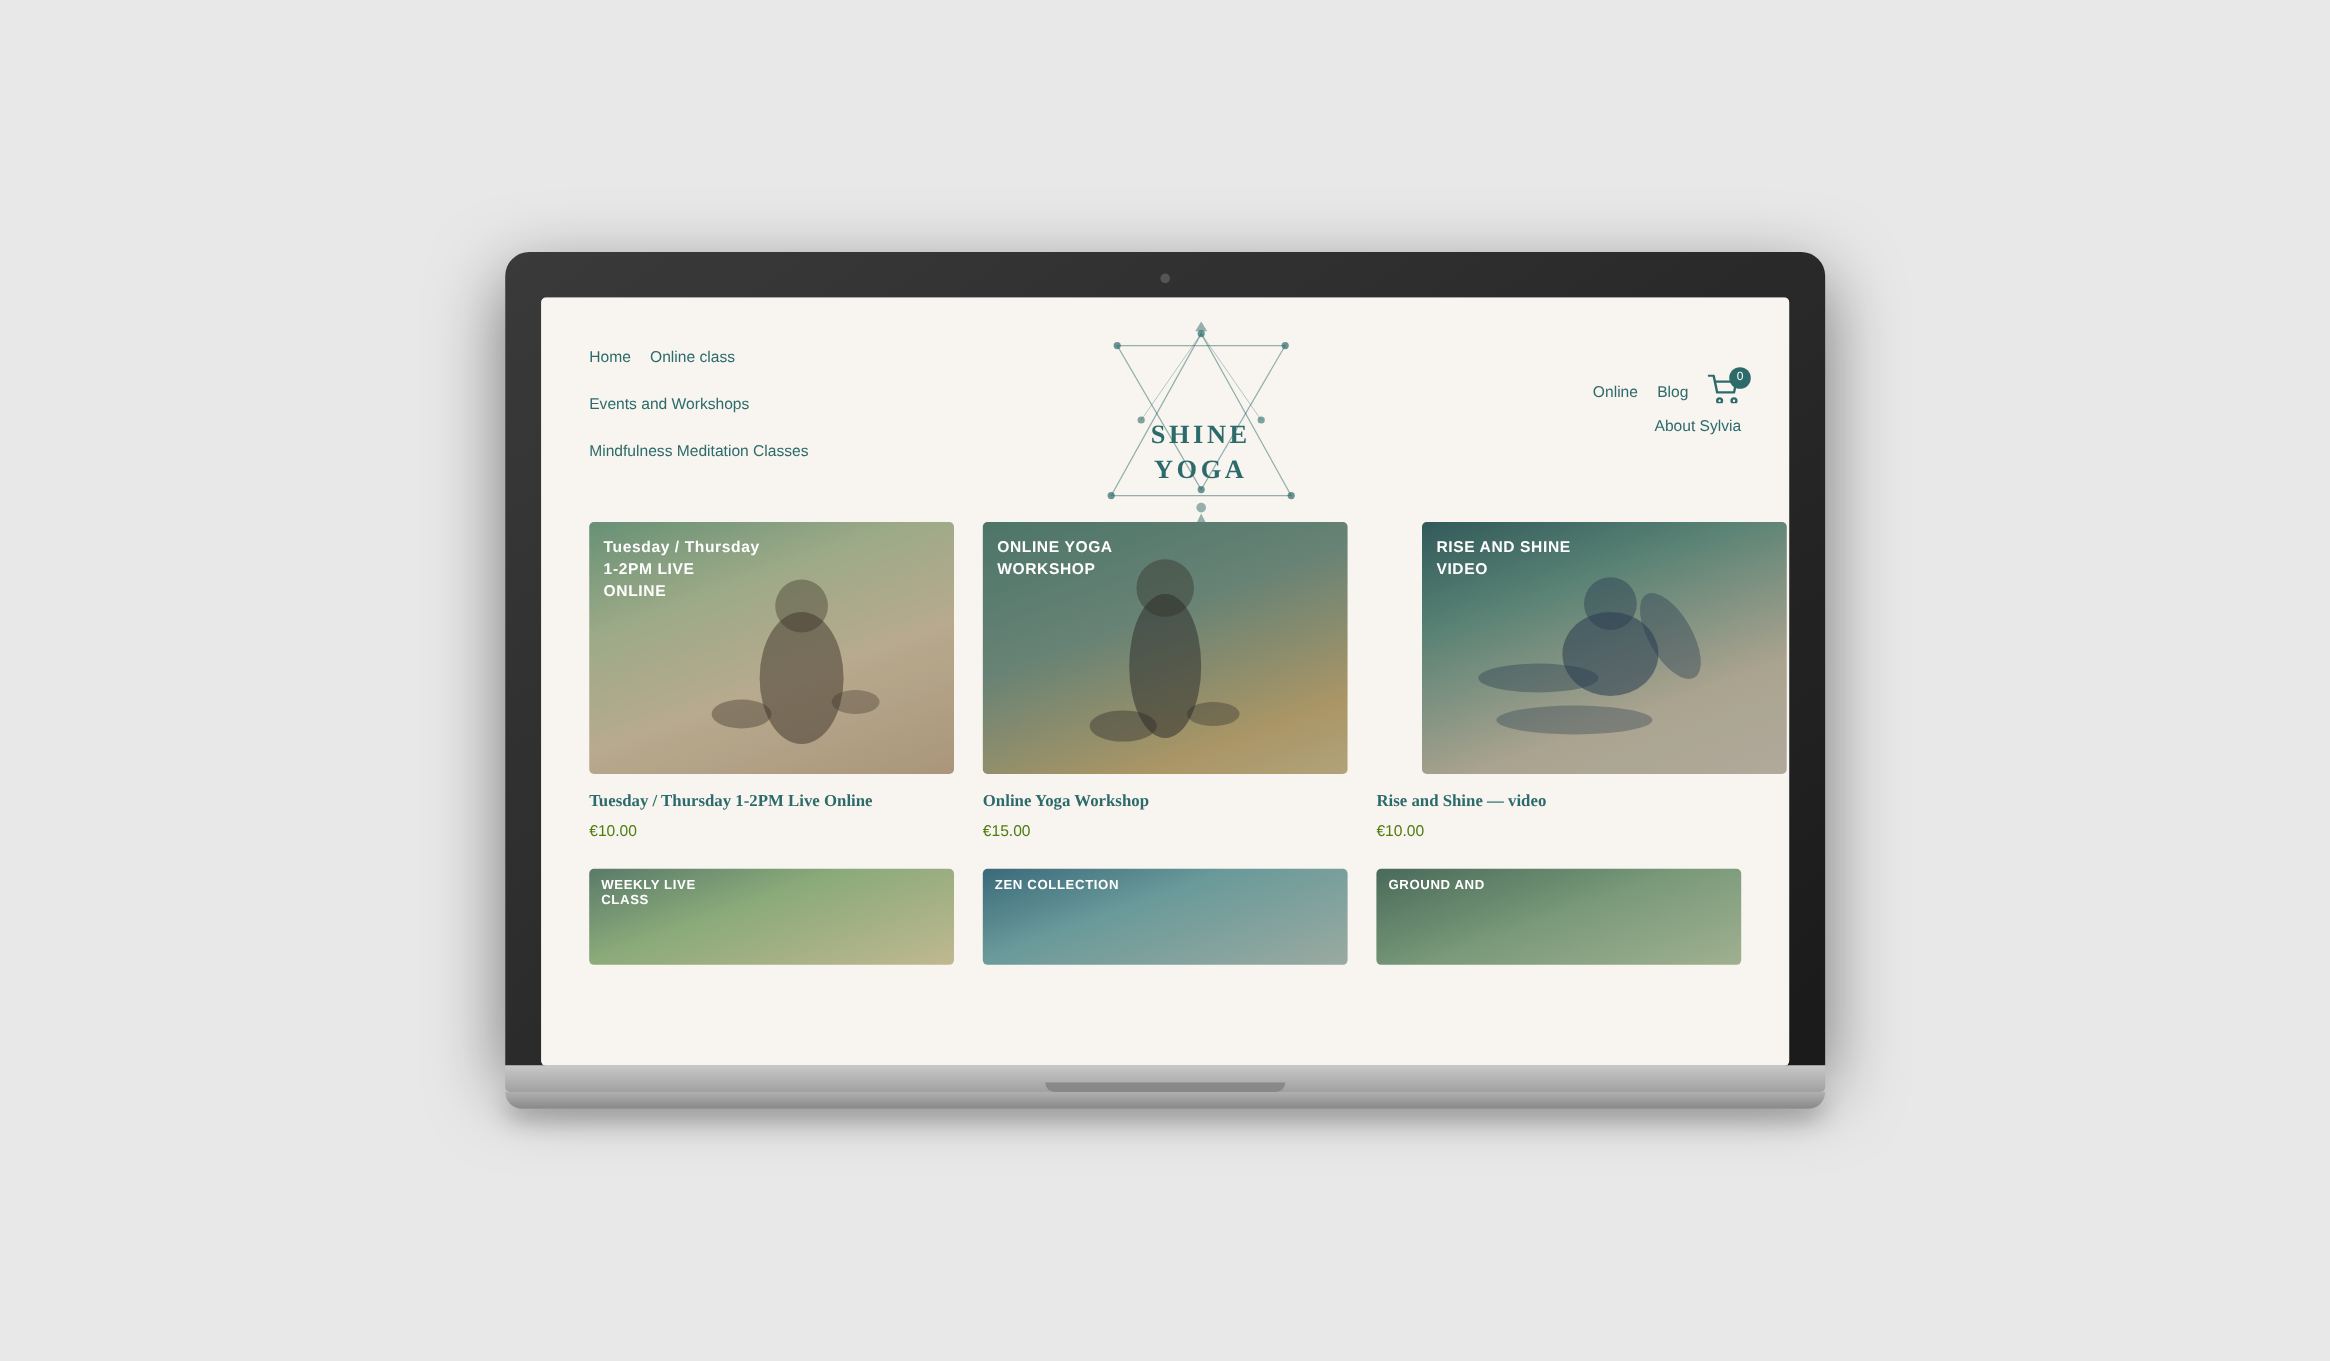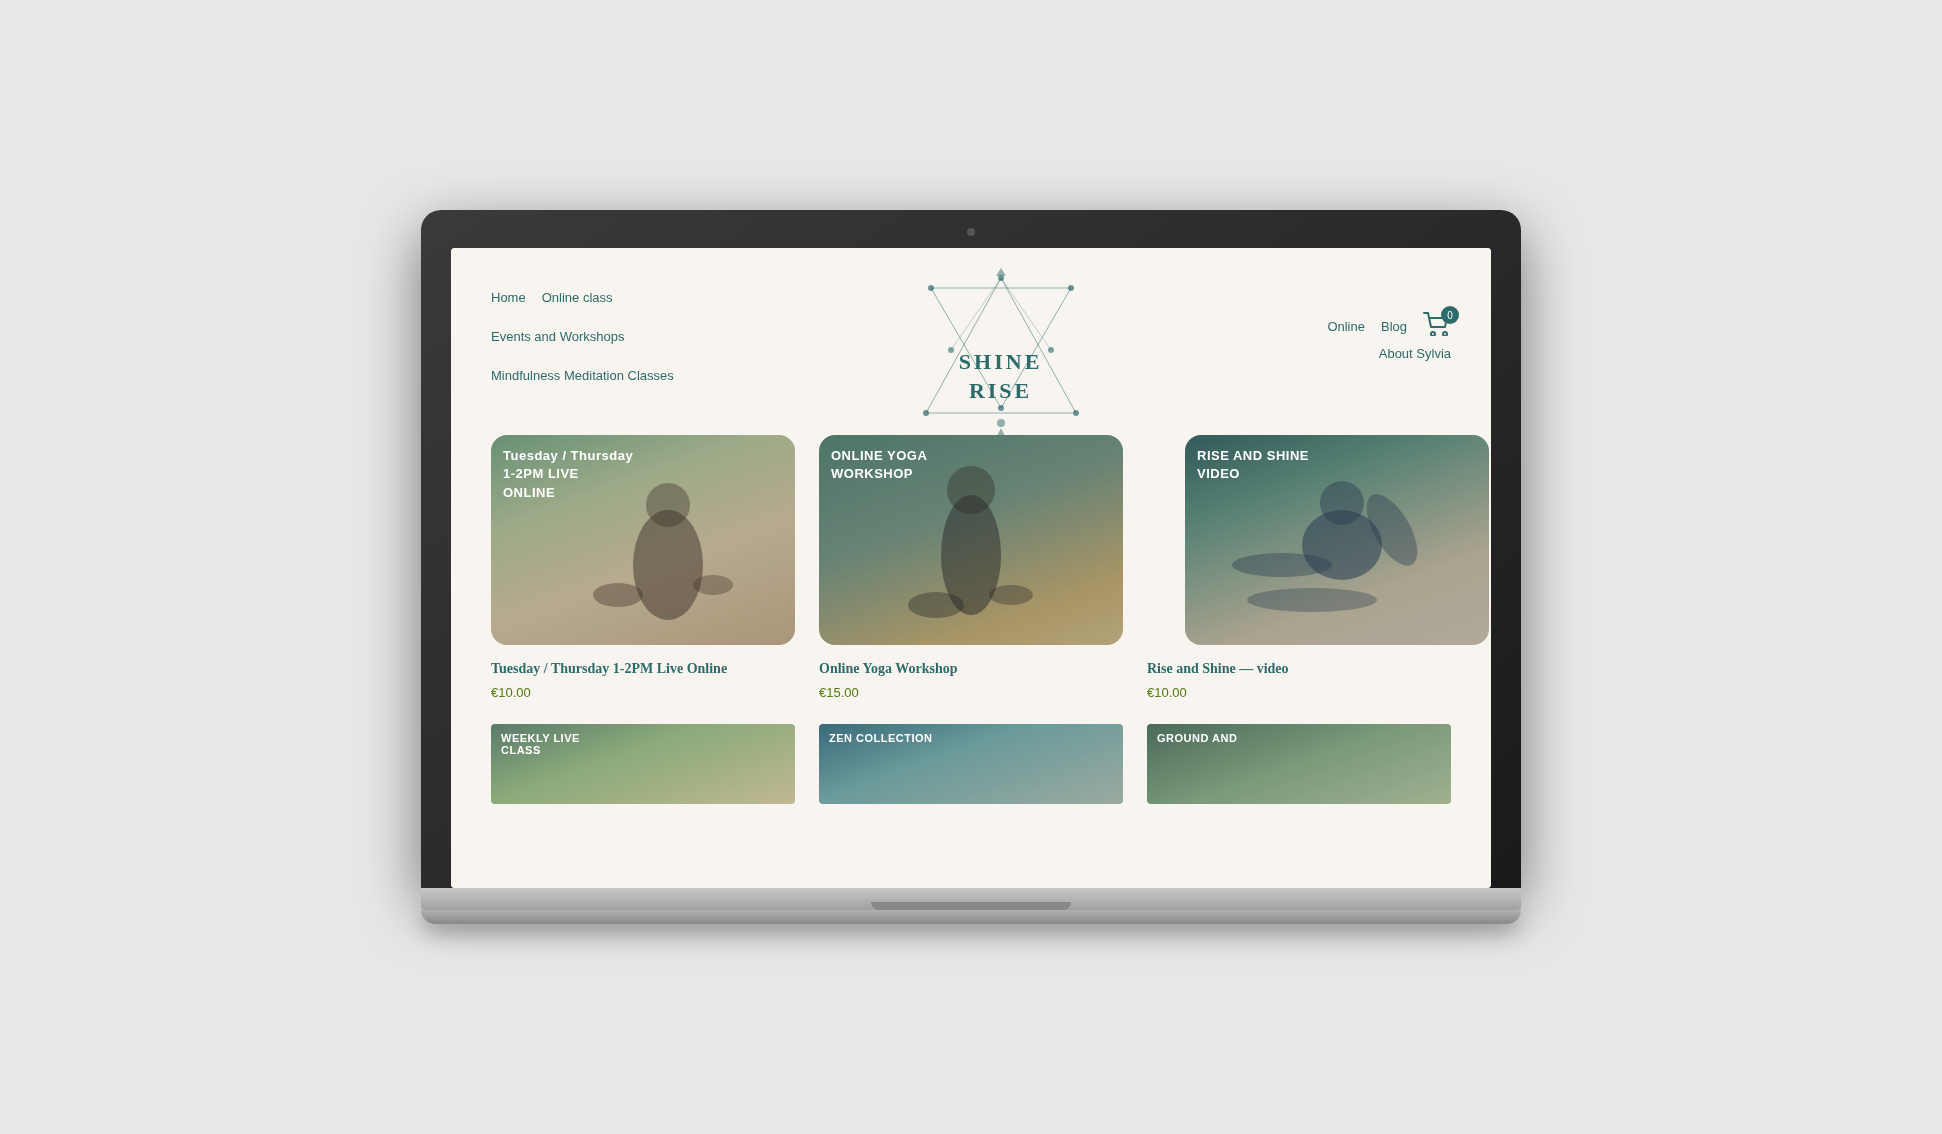--- a/index.html
+++ b/index.html
@@ -131,21 +131,21 @@
       gap: 24px;
     }
 
     .product-card {
       cursor: pointer;
     }
 
     .product-image {
       width: 100%;
       height: 210px;
-      border-radius: 16px;
+      border-radius: 4px;
       overflow: hidden;
       position: relative;
       margin-bottom: 14px;
     }
 
     .product-label {
       position: absolute;
       top: 12px;
       left: 12px;
       color: white;
@@ -305,21 +305,21 @@
 
               <polygon points="80,160 74,172 86,172" fill="#2d6b6b" opacity="0.5"></polygon>
 
               <polygon points="80,0 75,8 85,8" fill="#2d6b6b" opacity="0.5"></polygon>
 
               <line x1="30" y1="82" x2="80" y2="10" stroke="#2d6b6b" stroke-width="0.7" opacity="0.4"></line>
               <line x1="130" y1="82" x2="80" y2="10" stroke="#2d6b6b" stroke-width="0.7" opacity="0.4"></line>
             </svg>
             <div style="position:relative;z-index:2;text-align:center;padding-top:30px;">
               <div class="logo-text">SHINE</div>
-              <div class="logo-text">RISE</div>
+              <div class="logo-text">YOGA</div>
             </div>
           </div>
 
           <div class="nav-right">
             <div class="nav-right-row1">
               <a class="nav-link">Online</a>
               <a class="nav-link">Blog</a>
               <div class="cart-icon-wrap">
                 <svg width="28" height="24" viewBox="0 0 28 24" fill="none">
                   <circle cx="10" cy="22" r="2" stroke="#2d6b6b" stroke-width="2"></circle>

